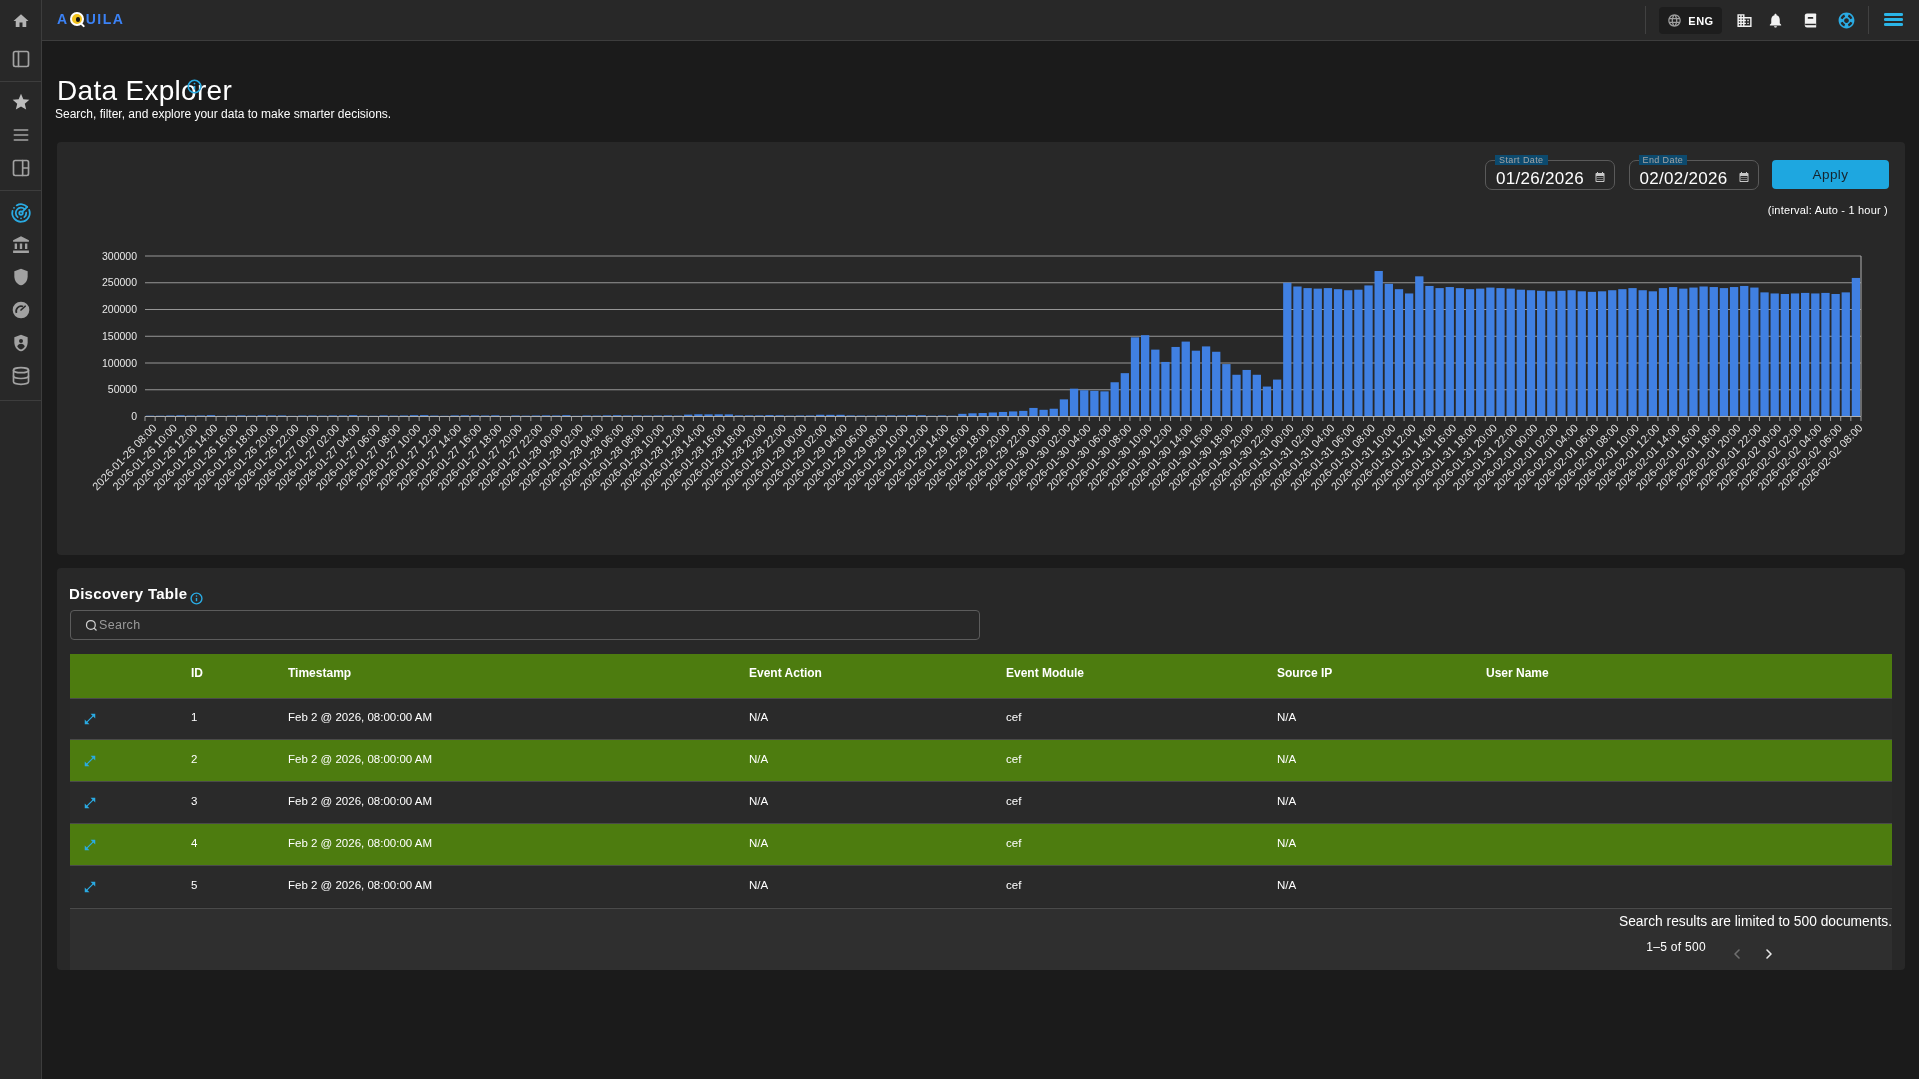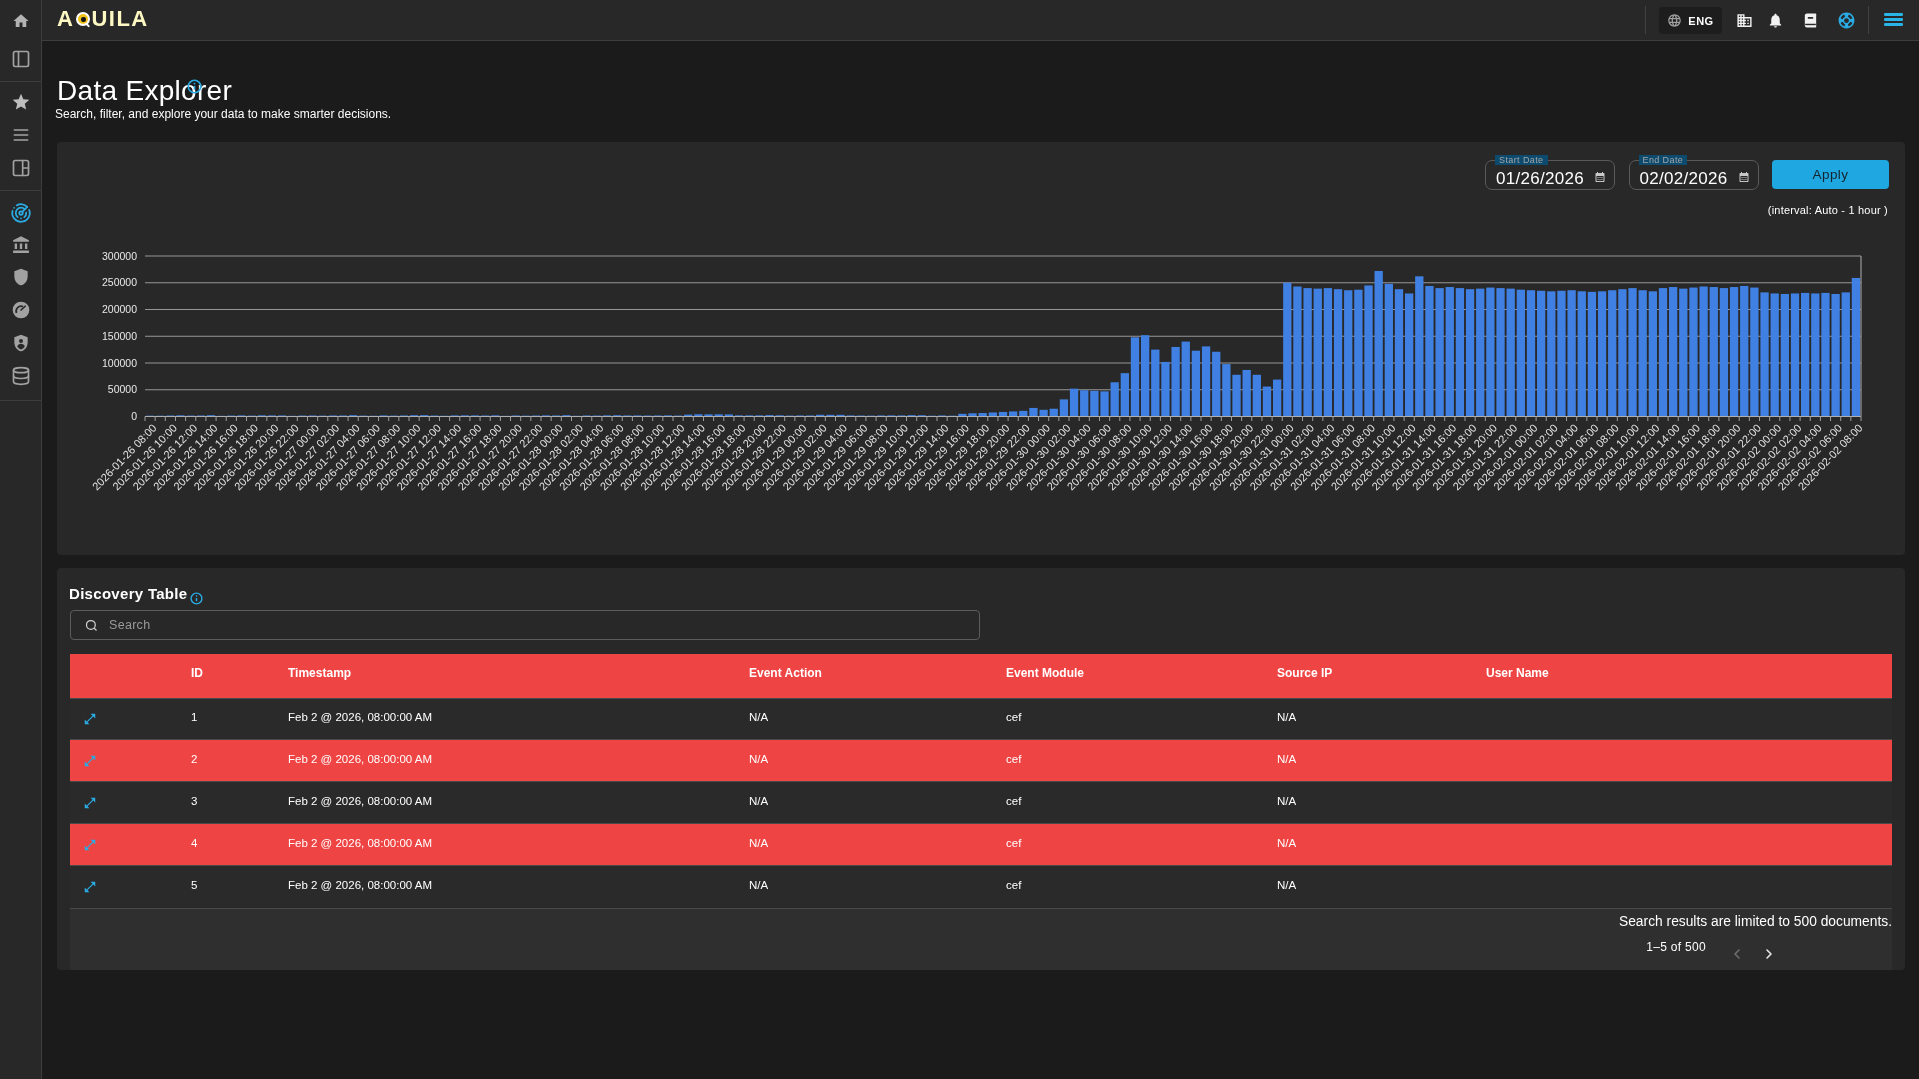--- a/index.html
+++ b/index.html
@@ -2,43 +2,43 @@
 <html><head><meta charset="utf-8"><title>Data Explorer</title><style>
 *{margin:0;padding:0;box-sizing:border-box}
 html,body{width:1919px;height:1079px;overflow:hidden;background:#1b1b1b;
  font-family:"Liberation Sans",sans-serif;color:#fff}
 .abs{position:absolute}
 .topbar{position:absolute;left:0;top:0;width:1919px;height:41px;background:#282828;border-bottom:1px solid #3d3d3d}
 .sidebar{position:absolute;left:0;top:41px;width:42px;height:1038px;background:#282828;border-right:1px solid #3d3d3d}
 .homebox{position:absolute;left:0;top:0;width:42px;height:41px;background:#282828;border-right:1px solid #3d3d3d;display:flex;align-items:center;justify-content:center}
 .sideic{position:absolute;left:50%;transform:translate(-50%,-50%)}
 .sdiv{position:absolute;left:0;width:41px;height:1px;background:#3d3d3d}
-.logo{position:absolute;left:57px;top:8px;font-size:22px;font-weight:bold;letter-spacing:1.5px;color:#fef9c3;display:flex;align-items:center;height:22px}
+.logo{position:absolute;left:57px;top:8px;font-size:14px;font-weight:bold;letter-spacing:1.5px;color:#3b82f6;display:flex;align-items:center;height:22px}
 .logo .q{width:14px;height:14px;border-radius:50%;background:#f2c21c;border:2.2px solid #fff;display:inline-block;position:relative;margin:0 1.5px}
 .logo .q::before{content:'';position:absolute;left:3.4px;top:3.4px;width:4.4px;height:4.4px;border-radius:50%;background:#151515}
 .logo .q::after{content:'';position:absolute;right:-2.5px;bottom:-2.5px;width:5px;height:2.4px;background:#fff;border-radius:1px;transform:rotate(45deg)}
 .tbtn{position:absolute;top:0;display:flex;align-items:center;justify-content:center;width:34px;height:41px}
 .vdiv{position:absolute;top:6px;width:1px;height:28px;background:#414141}
 .pill{position:absolute;left:1659px;top:7px;width:63px;height:27px;background:#1d1d1d;border-radius:4px;display:flex;align-items:center;justify-content:center;gap:6px}
 .pill span{font-size:11px;font-weight:bold;letter-spacing:.5px}
 .burger{position:absolute;left:1884px;top:13px}
 .burger div{width:18.5px;height:2.6px;background:#2ab5e8;border-radius:1.3px;margin-bottom:2.6px}
 h1{position:absolute;left:57px;top:75px;font-size:28px;font-weight:400;letter-spacing:.3px}
 .subtitle{position:absolute;left:55px;top:107px;font-size:12px;color:#fdfdfd}
 .panel{position:absolute;left:57px;width:1848px;background:#282828;border-radius:4px}
 .mfield{position:absolute;width:130px;height:30px;border:1px solid #5a5a5a;border-radius:7px}
 .mlabel{position:absolute;top:-6px;left:9px;background:#0c4a6e;padding:0 4px;font-size:9px;color:#a5a5a5;letter-spacing:.4px}
 .mval{position:absolute;left:10px;top:8px;font-size:17px;letter-spacing:.3px}
 .mcal{position:absolute;right:8px;top:8px}
 .applybtn{position:absolute;left:1715px;top:18px;width:117px;height:29px;background:#1ea7e0;border-radius:4px;color:#15242e;font-size:13.5px;font-weight:normal;letter-spacing:.4px;display:flex;align-items:center;justify-content:center}
 .interval{position:absolute;top:62px;width:1831px;text-align:right;font-size:11px;letter-spacing:.2px}
 h2{position:absolute;left:12px;top:17px;font-size:15px;font-weight:bold;letter-spacing:.3px}
 .searchbox{position:absolute;left:13px;top:42px;width:910px;height:30px;border:1px solid #5c5c5c;border-radius:4px;display:flex;align-items:center}
-.searchbox .ph{color:#9a9a9a;font-size:12.5px;margin-left:10px;letter-spacing:.3px}
-table{position:absolute;left:13px;top:86px;width:1822px;border-collapse:collapse;background:#ef4444;font-size:11.5px}
+.searchbox .ph{color:#9a9a9a;font-size:12.5px;letter-spacing:.3px}
+table{position:absolute;left:13px;top:86px;width:1822px;border-collapse:collapse;background:#4d7c0f;font-size:11.5px}
 th{font-size:12px;font-weight:bold;text-align:left;height:44px;padding:0 6px 5px 6px;vertical-align:middle}
 td{height:41.8px;padding:0 6px 3px 6px;vertical-align:middle;border-top:1px solid #4a4a4a}
 tr.odd td{background:#2a2a2a}
 .limit{position:absolute;left:13px;top:339.5px;width:1822px;background:#2f2f2f;text-align:right;font-size:13.8px;height:26px;line-height:26px;border-top:1px solid #4a4a4a}
 .pgrow{position:absolute;left:13px;top:365.5px;width:1822px;height:36.5px;background:#2f2f2f}
 .pgtext{position:absolute;right:186px;top:6px;font-size:12px;letter-spacing:.3px}
 .chev{position:absolute;top:12px}
 </style></head><body>
 <div class="topbar">
     <div class="logo">A<span class="q"></span>UILA</div>

